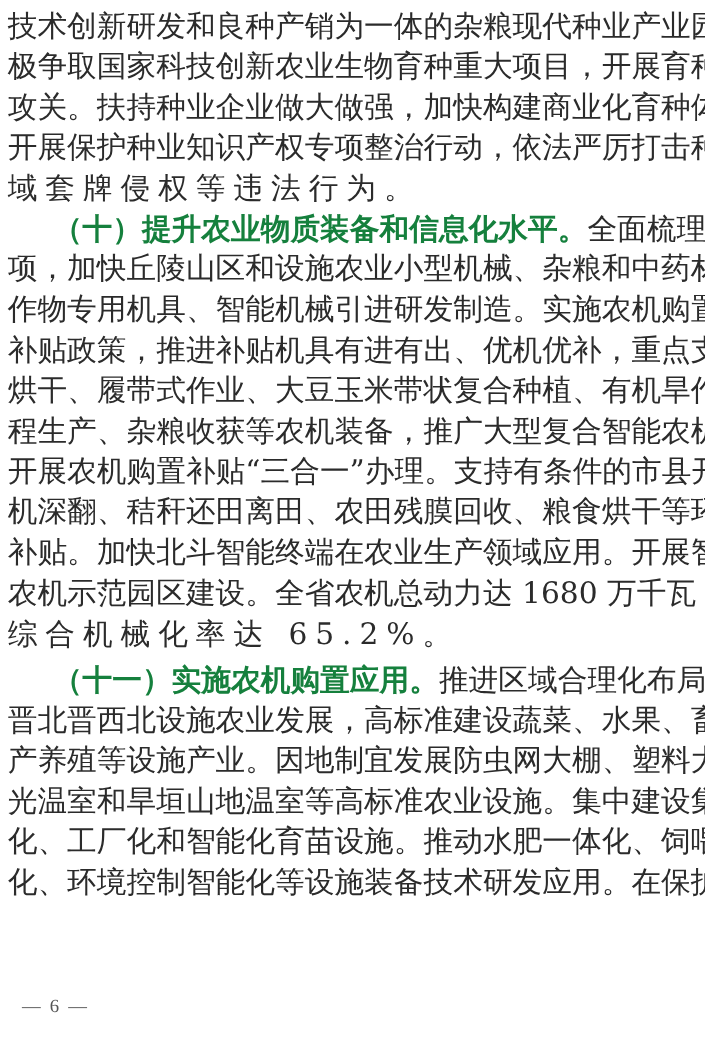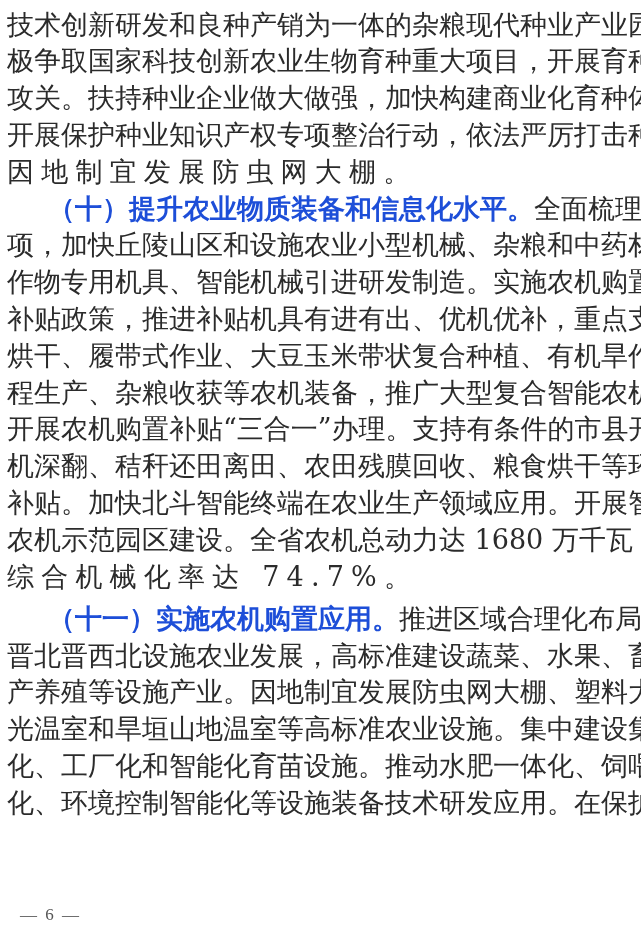--- a/index.html
+++ b/index.html
@@ -38,56 +38,56 @@
     .line.last {
       text-align-last: left;
       letter-spacing: 7.2px;
     }
     .line.indent {
       left: 48px;
       width: 573px;
     }
     .heading {
       font-weight: bold;
-      color: #1d4ed8;
+      color: #15803d;
     }
     .page-number {
       position: absolute;
       left: 20px;
       top: 904px;
       font-size: 17px;
       line-height: 22px;
       color: #555555;
       font-family: "Liberation Serif", "DejaVu Serif", serif;
       letter-spacing: 2px;
     }
   </style>
 </head>
 <body>
 
 <div class="page">
   <div class="line" style="top:10px">技术创新研发和良种产销为一体的杂粮现代种业产业园。积</div>
   <div class="line" style="top:46px">极争取国家科技创新农业生物育种重大项目，开展育种联合</div>
   <div class="line" style="top:83px">攻关。扶持种业企业做大做强，加快构建商业化育种体系。</div>
   <div class="line" style="top:120px">开展保护种业知识产权专项整治行动，依法严厉打击种业领</div>
-  <div class="line last" style="top:157px">因地制宜发展防虫网大棚。</div>
+  <div class="line last" style="top:157px">域套牌侵权等违法行为。</div>
 
   <div class="line indent" style="top:194px">
     <span class="heading">（十）提升农业物质装备和信息化水平。</span><span>全面梳理短板弱</span>
   </div>
   <div class="line" style="top:230px">项，加快丘陵山区和设施农业小型机械、杂粮和中药材等特色</div>
   <div class="line" style="top:267px">作物专用机具、智能机械引进研发制造。实施农机购置应用</div>
   <div class="line" style="top:304px">补贴政策，推进补贴机具有进有出、优机优补，重点支持粮食</div>
   <div class="line" style="top:341px">烘干、履带式作业、大豆玉米带状复合种植、有机旱作农业全</div>
   <div class="line" style="top:378px">程生产、杂粮收获等农机装备，推广大型复合智能农机。试点</div>
   <div class="line" style="top:414px">开展农机购置补贴“三合一”办理。支持有条件的市县开展农</div>
   <div class="line" style="top:451px">机深翻、秸秆还田离田、农田残膜回收、粮食烘干等环节作业</div>
   <div class="line" style="top:488px">补贴。加快北斗智能终端在农业生产领域应用。开展智能化</div>
   <div class="line" style="top:525px">农机示范园区建设。全省农机总动力达 1680 万千瓦，农作物</div>
-  <div class="line last" style="top:562px">综合机械化率达 74.7%。</div>
+  <div class="line last" style="top:562px">综合机械化率达 65.2%。</div>
 
   <div class="line indent" style="top:604px">
     <span class="heading">（十一）实施农机购置应用。</span><span>推进区域合理化布局，加快</span>
   </div>
   <div class="line" style="top:641px">晋北晋西北设施农业发展，高标准建设蔬菜、水果、畜禽和水</div>
   <div class="line" style="top:677px">产养殖等设施产业。因地制宜发展防虫网大棚、塑料大棚、日</div>
   <div class="line" style="top:714px">光温室和旱垣山地温室等高标准农业设施。集中建设集约</div>
   <div class="line" style="top:751px">化、工厂化和智能化育苗设施。推动水肥一体化、饲喂自动</div>
   <div class="line" style="top:788px">化、环境控制智能化等设施装备技术研发应用。在保护好生</div>
 

